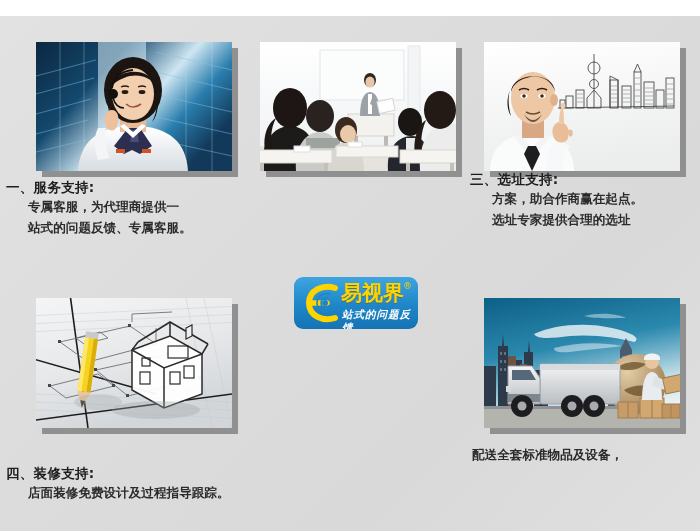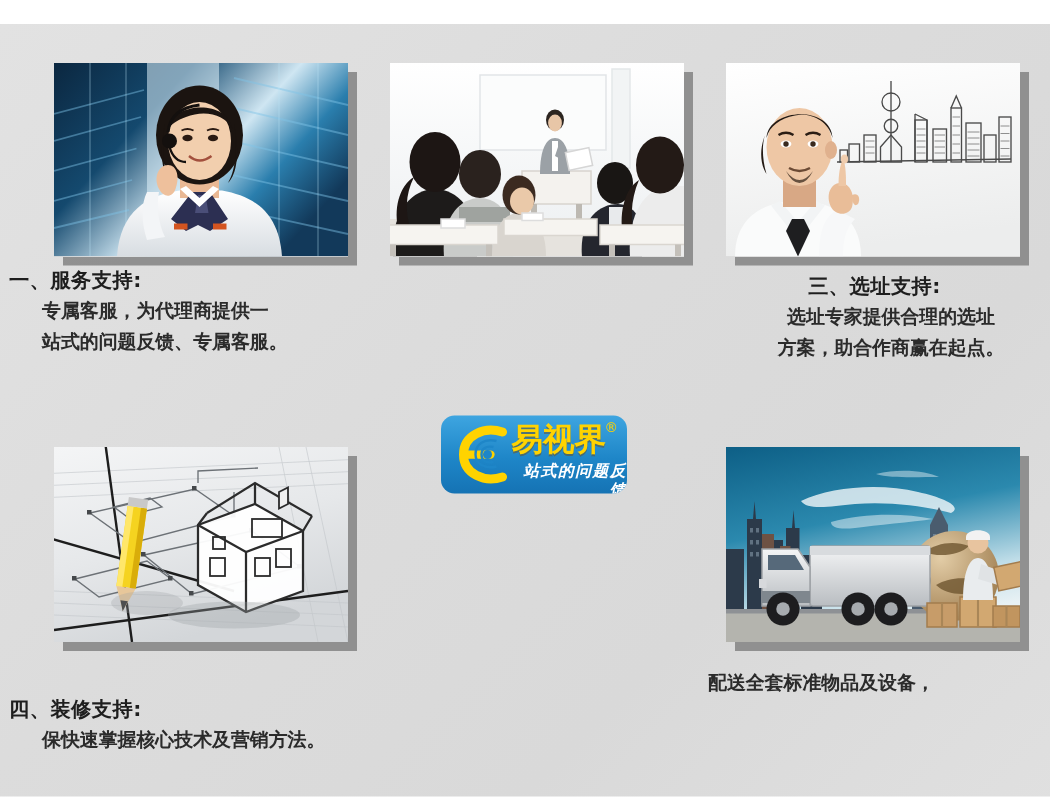--- a/index.html
+++ b/index.html
@@ -54,21 +54,21 @@
     padding-left: 22px;
   }
   .block .body div { white-space: nowrap; }
 
   
   #logo-area {
     position: absolute;
     left: 294px;
     top: 261px;
     width: 124px;
-    text-align: right;
+    text-align: left;
   }
   #logo-box {
     position: relative;
     width: 124px;
     height: 52px;
     border-radius: 9px;
     background: linear-gradient(180deg, #3ea5e0 0%, #1e86c8 55%, #1573b4 100%);
     overflow: hidden;
   }
   #logo-mark {
@@ -371,25 +371,25 @@
             <path d="M75 82 C75 74 76 68 78 64 C80 68 80 76 80 82 Z" fill="#eec7a5"></path>
             <ellipse cx="79" cy="64" rx="2.4" ry="3" fill="#f0cdae"></ellipse>
 
             <path d="M84 88 C88 86 90 90 88 94 C86 96 84 94 84 88 Z" fill="#e9bd98"></path>
           </g>
         </g>
       </svg>
     </div>
   </div>
 
-  <div class="block" style="left:470px; top:166px; width:226px;text-align:center;">
+  <div class="block" style="left:470px; top:154px; width:226px;">
     <div class="head">三、选址支持:</div>
     <div class="body">
+      <div>方案，助合作商赢在起点。</div>
       <div>选址专家提供合理的选址</div>
-      <div>方案，助合作商赢在起点。</div>
     </div>
   </div>
 
   <div class="photo" style="left:36px; top:282px; width:196px; height:130px;">
     <div class="inner">
       <svg width="196" height="130" viewBox="0 0 196 130" preserveAspectRatio="none">
         <defs>
           <linearGradient id="g4bg" x1="0" y1="0" x2="0.4" y2="1">
             <stop offset="0" stop-color="#f4f5f6"></stop>
             <stop offset="0.55" stop-color="#e6e8ea"></stop>
@@ -474,21 +474,21 @@
           </g>
           <ellipse cx="62" cy="104" rx="24" ry="8" fill="#9ea2a6" opacity="0.3"></ellipse>
         </g>
       </svg>
     </div>
   </div>
 
   <div class="block" style="left:6px; top:448px; width:330px;">
     <div class="head">四、装修支持:</div>
     <div class="body">
-      <div>保快速掌握核心技术及营销方法。</div>
+      <div>店面装修免费设计及过程指导跟踪。</div>
     </div>
   </div>
 
   <div class="photo" style="left:484px; top:282px; width:196px; height:130px;">
     <div class="inner">
       <svg width="196" height="130" viewBox="0 0 196 130" preserveAspectRatio="none">
         <defs>
           <linearGradient id="g5sky" x1="0" y1="0" x2="0.3" y2="1">
             <stop offset="0" stop-color="#0d5f86"></stop>
             <stop offset="0.45" stop-color="#2b89ae"></stop>

